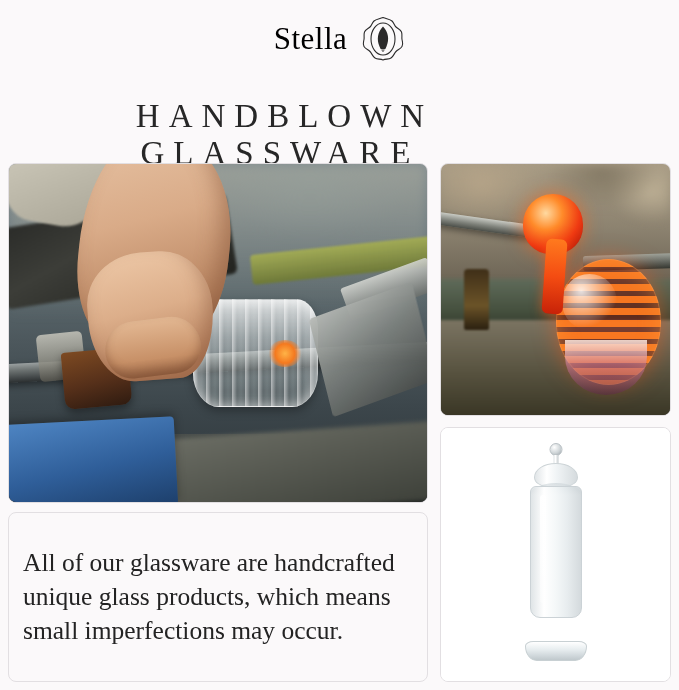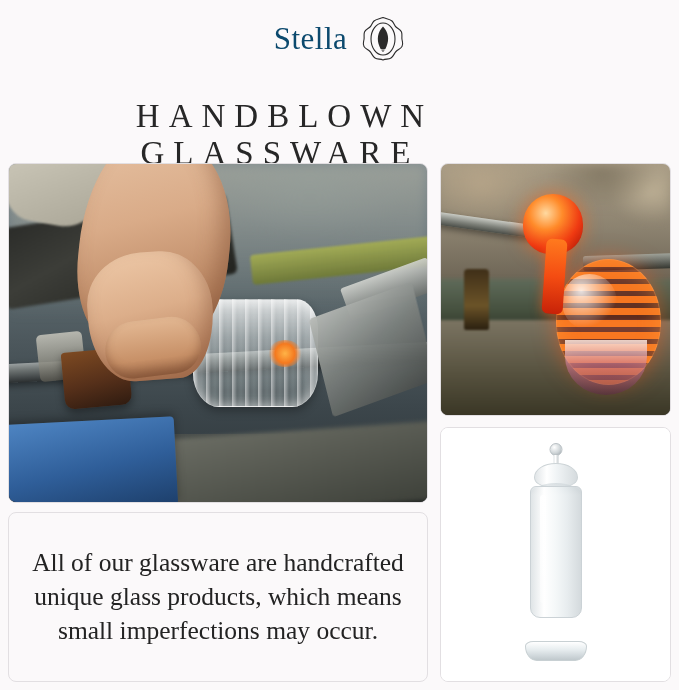--- a/index.html
+++ b/index.html
@@ -26,21 +26,21 @@
     height: 50px;
     display: flex;
     align-items: center;
     justify-content: center;
     gap: 14px;
   }
   .brand-word {
     font-family: "Liberation Serif", serif;
     font-size: 31px;
     letter-spacing: 0.5px;
-    color: #0c4a6e;
+    color: #000000;
     text-align: right;
   }
   .brand-mark {
     position: relative;
     width: 44px;
     height: 46px;
     display: flex;
     align-items: center;
     justify-content: center;
   }
@@ -355,21 +355,21 @@
     border-radius: 8px;
     background:#fbf9fa;
     display:flex; align-items:center; justify-content:center;
     padding: 8px 14px;
   }
   .callout p {
     font-family: "Liberation Serif", serif;
     font-size: 25.5px;
     line-height: 1.33;
     color: #232323;
-    text-align: center;
+    text-align: left;
   }
 </style>
 </head>
 <body>
 
 <div class="page">
 
   <div class="brand">
     <span class="brand-word">Stella</span>
     <span class="brand-mark">

